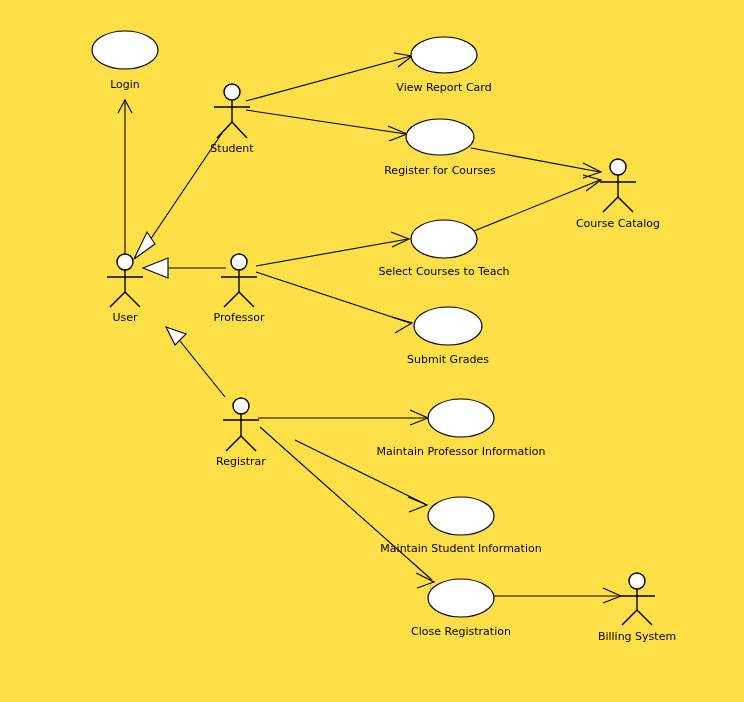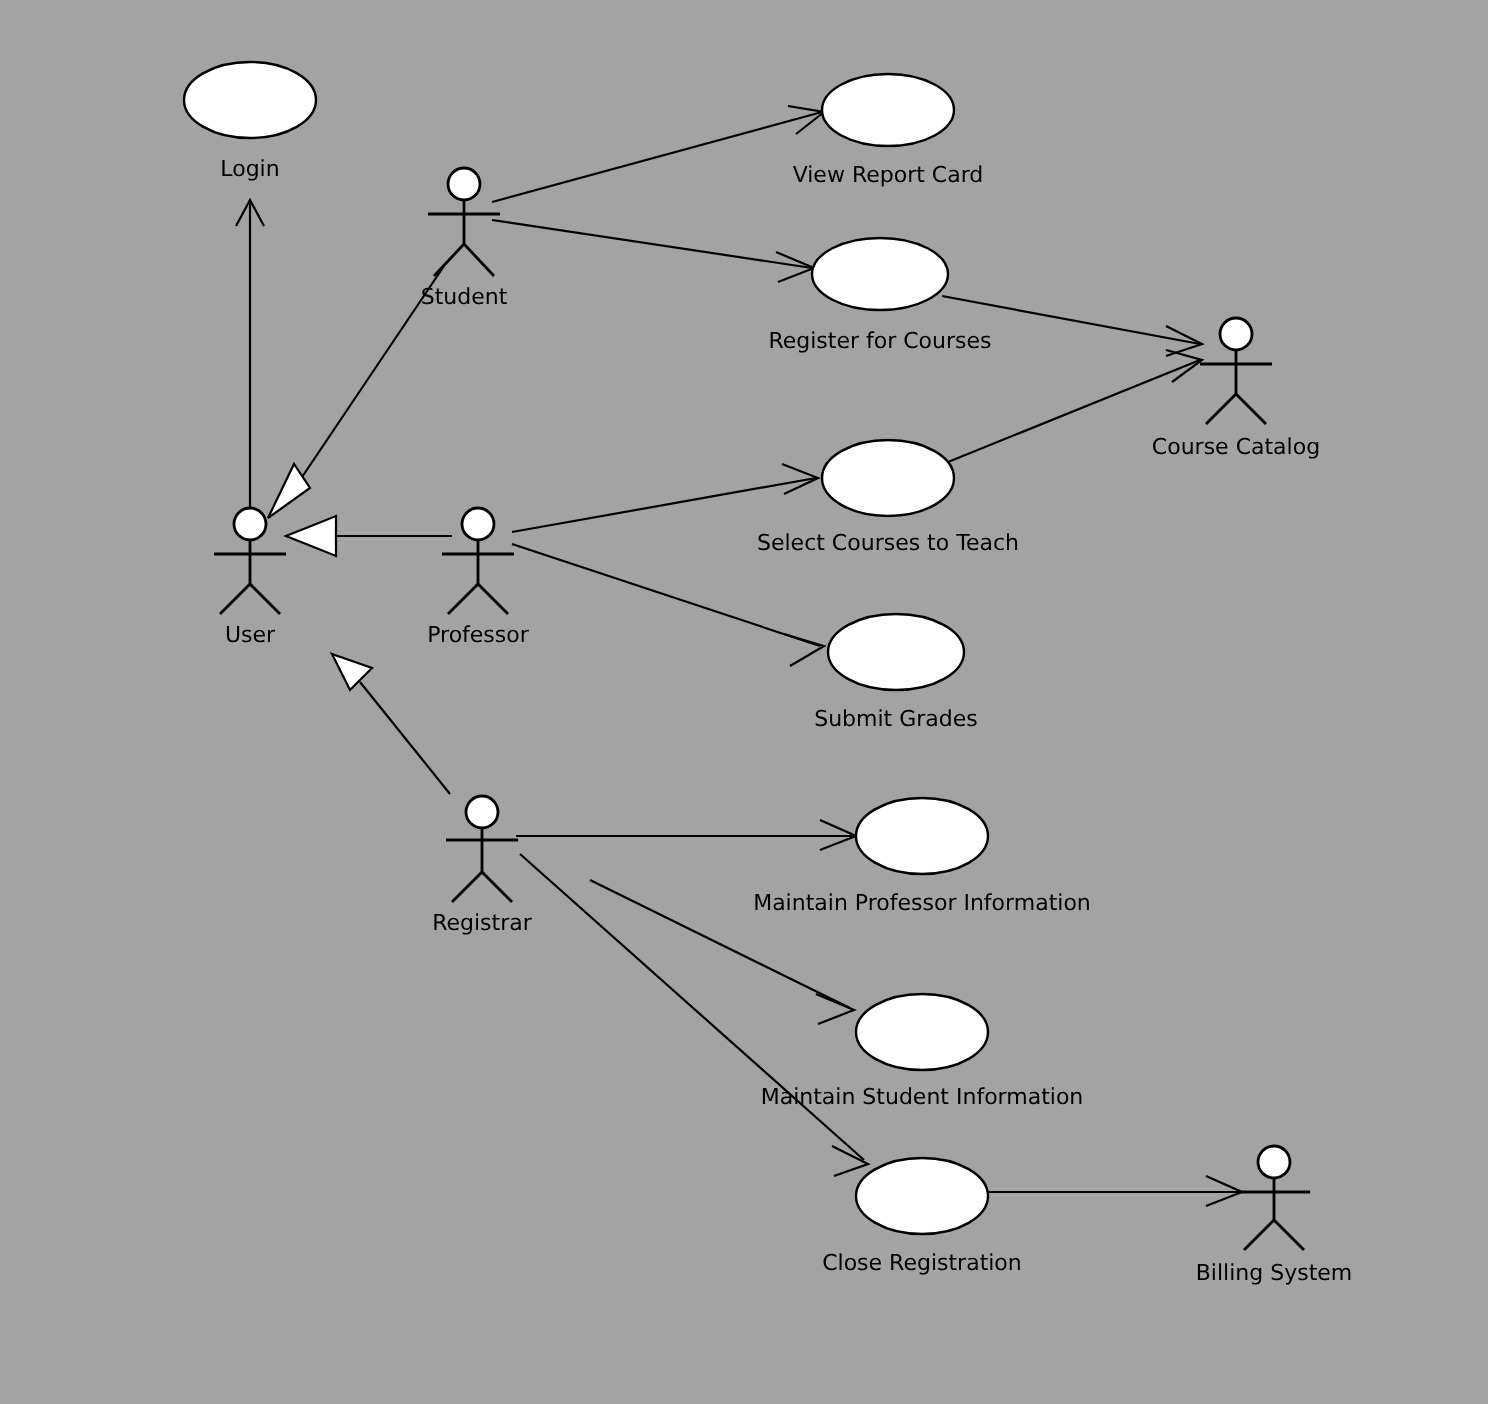--- a/index.html
+++ b/index.html
@@ -7,21 +7,21 @@
     padding: 0;
     background: #ffffff;
   }
   body {
     font-family: "DejaVu Sans", sans-serif;
   }
   #diagram-root {
     position: relative;
     width: 744px;
     height: 702px;
-    background: #a3a3a3;
+    background: #fde047;
     overflow: hidden;
   }
   #uml-svg {
     display: block;
     width: 744px;
     height: 702px;
   }
   .uml-label {
     font-family: "DejaVu Sans", sans-serif;
     font-size: 11px;

